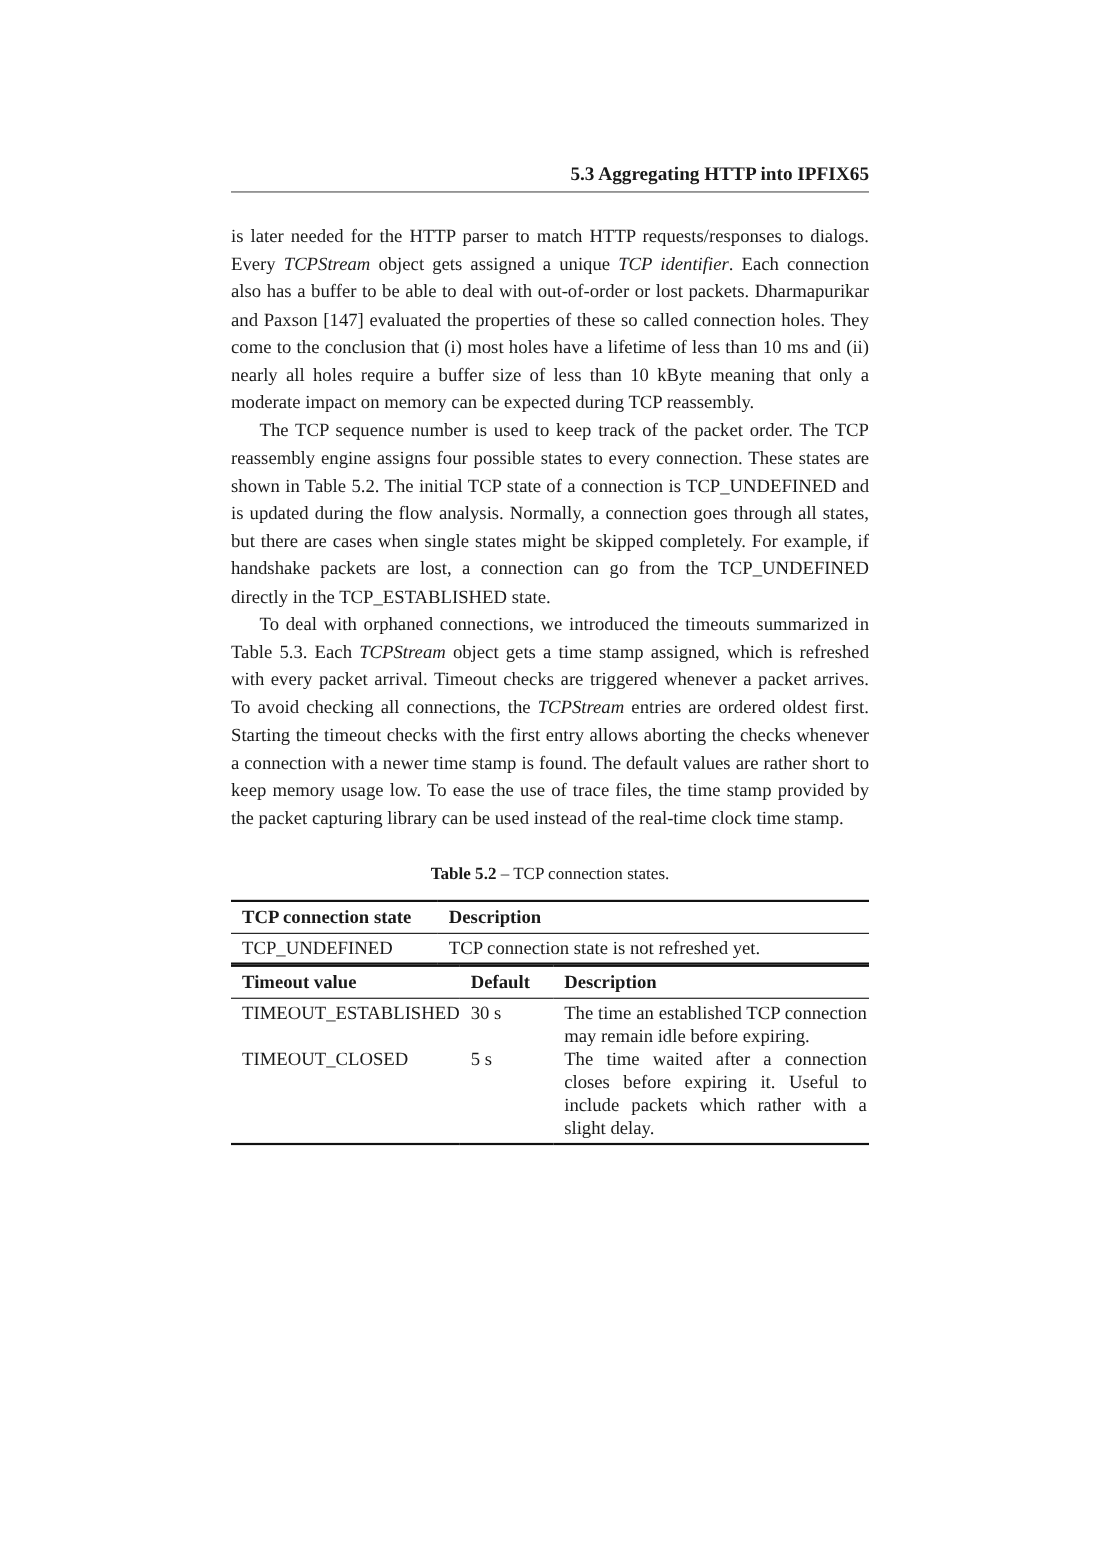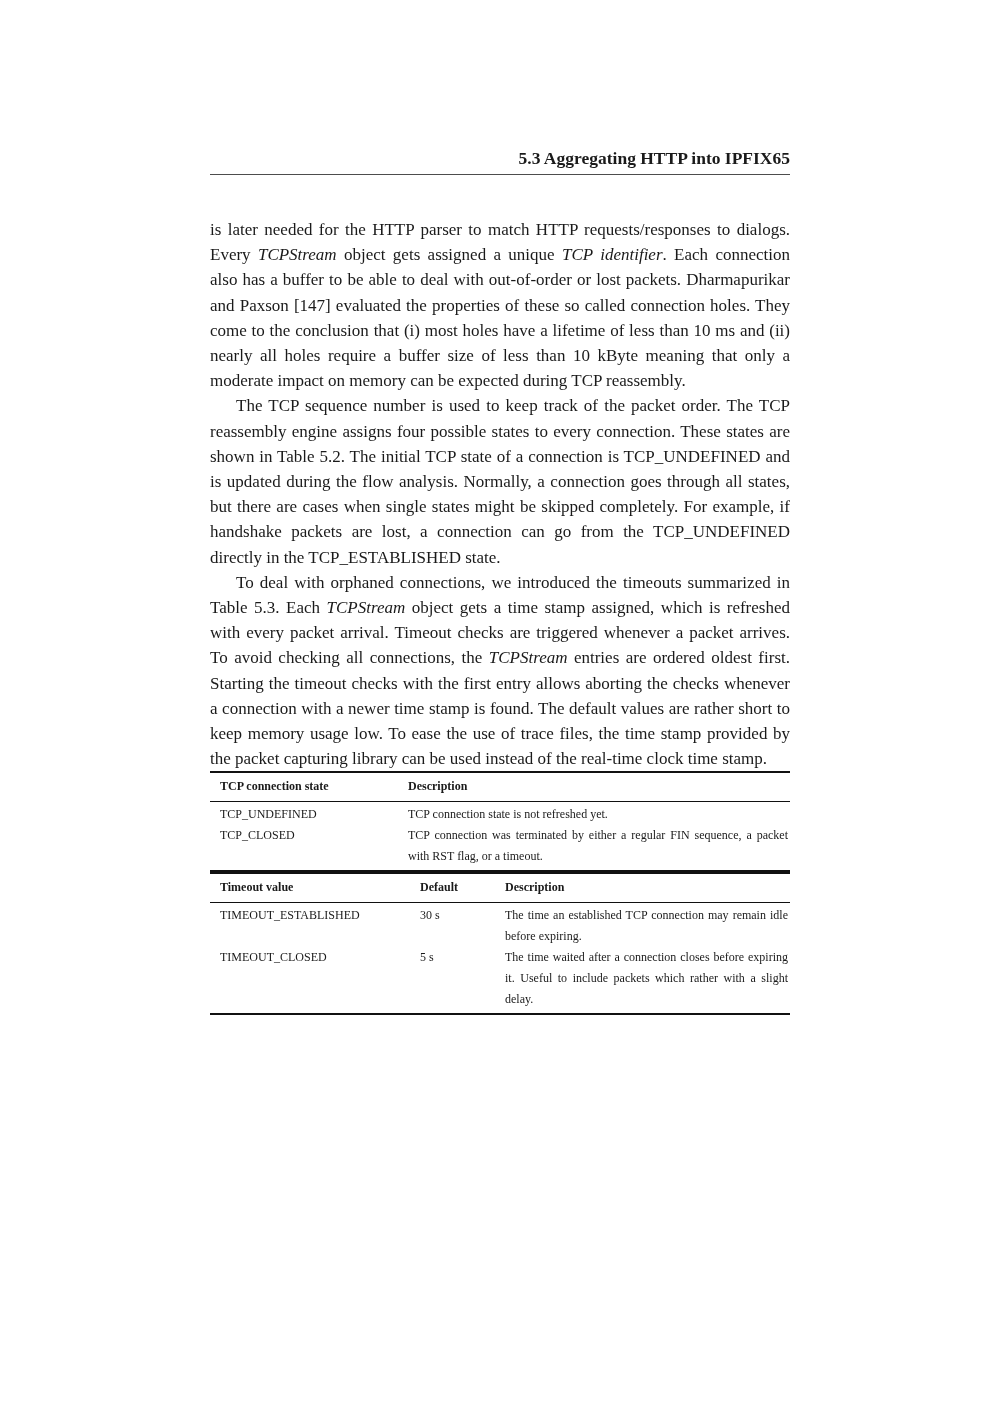--- a/index.html
+++ b/index.html
@@ -26,21 +26,21 @@
     display: flex;
     justify-content: flex-end;
     align-items: baseline;
     font-weight: 700;
     font-size: 17.5px;
     line-height: 20px;
     padding-bottom: 6px;
     border-bottom: 1.5px solid #4d4d4d;
   }
   .body-text {
-    margin-top: 42px;
+    margin-top: 27px;
     font-size: 17px;
     line-height: 25.2px;
   }
   .para {
     text-align: justify;
     margin: 0;
   }
   .para.indent {
     text-indent: 26px;
   }
@@ -55,21 +55,21 @@
     margin-bottom: 14px;
   }
   .caption b {
     font-weight: 700;
   }
   table.tbl {
     width: 100%;
     border-collapse: collapse;
     border-top: 2px solid #111;
     border-bottom: 2px solid #111;
-    font-size: 12px;
+    font-size: 17px;
     line-height: 21px;
   }
   table.tbl thead tr {
     border-bottom: 1.2px solid #111;
   }
   table.tbl th {
     text-align: left;
     font-weight: 700;
     padding: 3px 0 4px 10px;
   }
@@ -98,35 +98,32 @@
       <span>65</span>
     </div>
 
     <div class="body-text" id="paragraphs">
         <div class="para"><span>is later needed for the HTTP parser to match HTTP requests/responses to dialogs. Every </span><i>TCPStream</i><span> object gets assigned a unique </span><i>TCP identifier</i><span>. Each connection also has a buffer to be able to deal with out-of-order or lost packets. Dharmapurikar and Paxson [147] evaluated the properties of these so called connection holes. They come to the conclusion that (i) most holes have a lifetime of less than 10 ms and (ii) nearly all holes require a buffer size of less than 10 kByte meaning that only a moderate impact on memory can be expected during TCP reassembly.</span></div>
         <div class="para indent"><span>The TCP sequence number is used to keep track of the packet order. The TCP reassembly engine assigns four possible states to every connection. These states are shown in Table 5.2. The initial TCP state of a connection is TCP_UNDEFINED and is updated during the flow analysis. Normally, a connection goes through all states, but there are cases when single states might be skipped completely. For example, if handshake packets are lost, a connection can go from the TCP_UNDEFINED directly in the TCP_ESTABLISHED state.</span></div>
         <div class="para indent"><span>To deal with orphaned connections, we introduced the timeouts summarized in Table 5.3. Each </span><i>TCPStream</i><span> object gets a time stamp assigned, which is refreshed with every packet arrival. Timeout checks are triggered whenever a packet arrives. To avoid checking all connections, the </span><i>TCPStream</i><span> entries are ordered oldest first. Starting the timeout checks with the first entry allows aborting the checks whenever a connection with a newer time stamp is found. The default values are rather short to keep memory usage low. To ease the use of trace files, the time stamp provided by the packet capturing library can be used instead of the real-time clock time stamp.</span></div>
       </div>
 
     <div id="tables">
+        <div class="caption"><b>Table 5.2</b> – TCP connection states.</div>
         <table class="tbl tbl0">
           <thead>
             <tr>
               <th>TCP connection state</th>
               <th>Description</th>
             </tr>
           </thead>
           <tbody>
             <tr>
               <td>TCP_UNDEFINED</td>
               <td>TCP connection state is not refreshed yet.</td>
-            </tr>
-            <tr>
-              <td>TCP_CLOSED</td>
-              <td>TCP connection was terminated by either a regular FIN sequence, a packet with RST flag, or a timeout.</td>
             </tr>
           </tbody>
         </table>
         <table class="tbl tbl1">
           <thead>
             <tr>
               <th>Timeout value</th>
               <th>Default</th>
               <th>Description</th>
             </tr>

